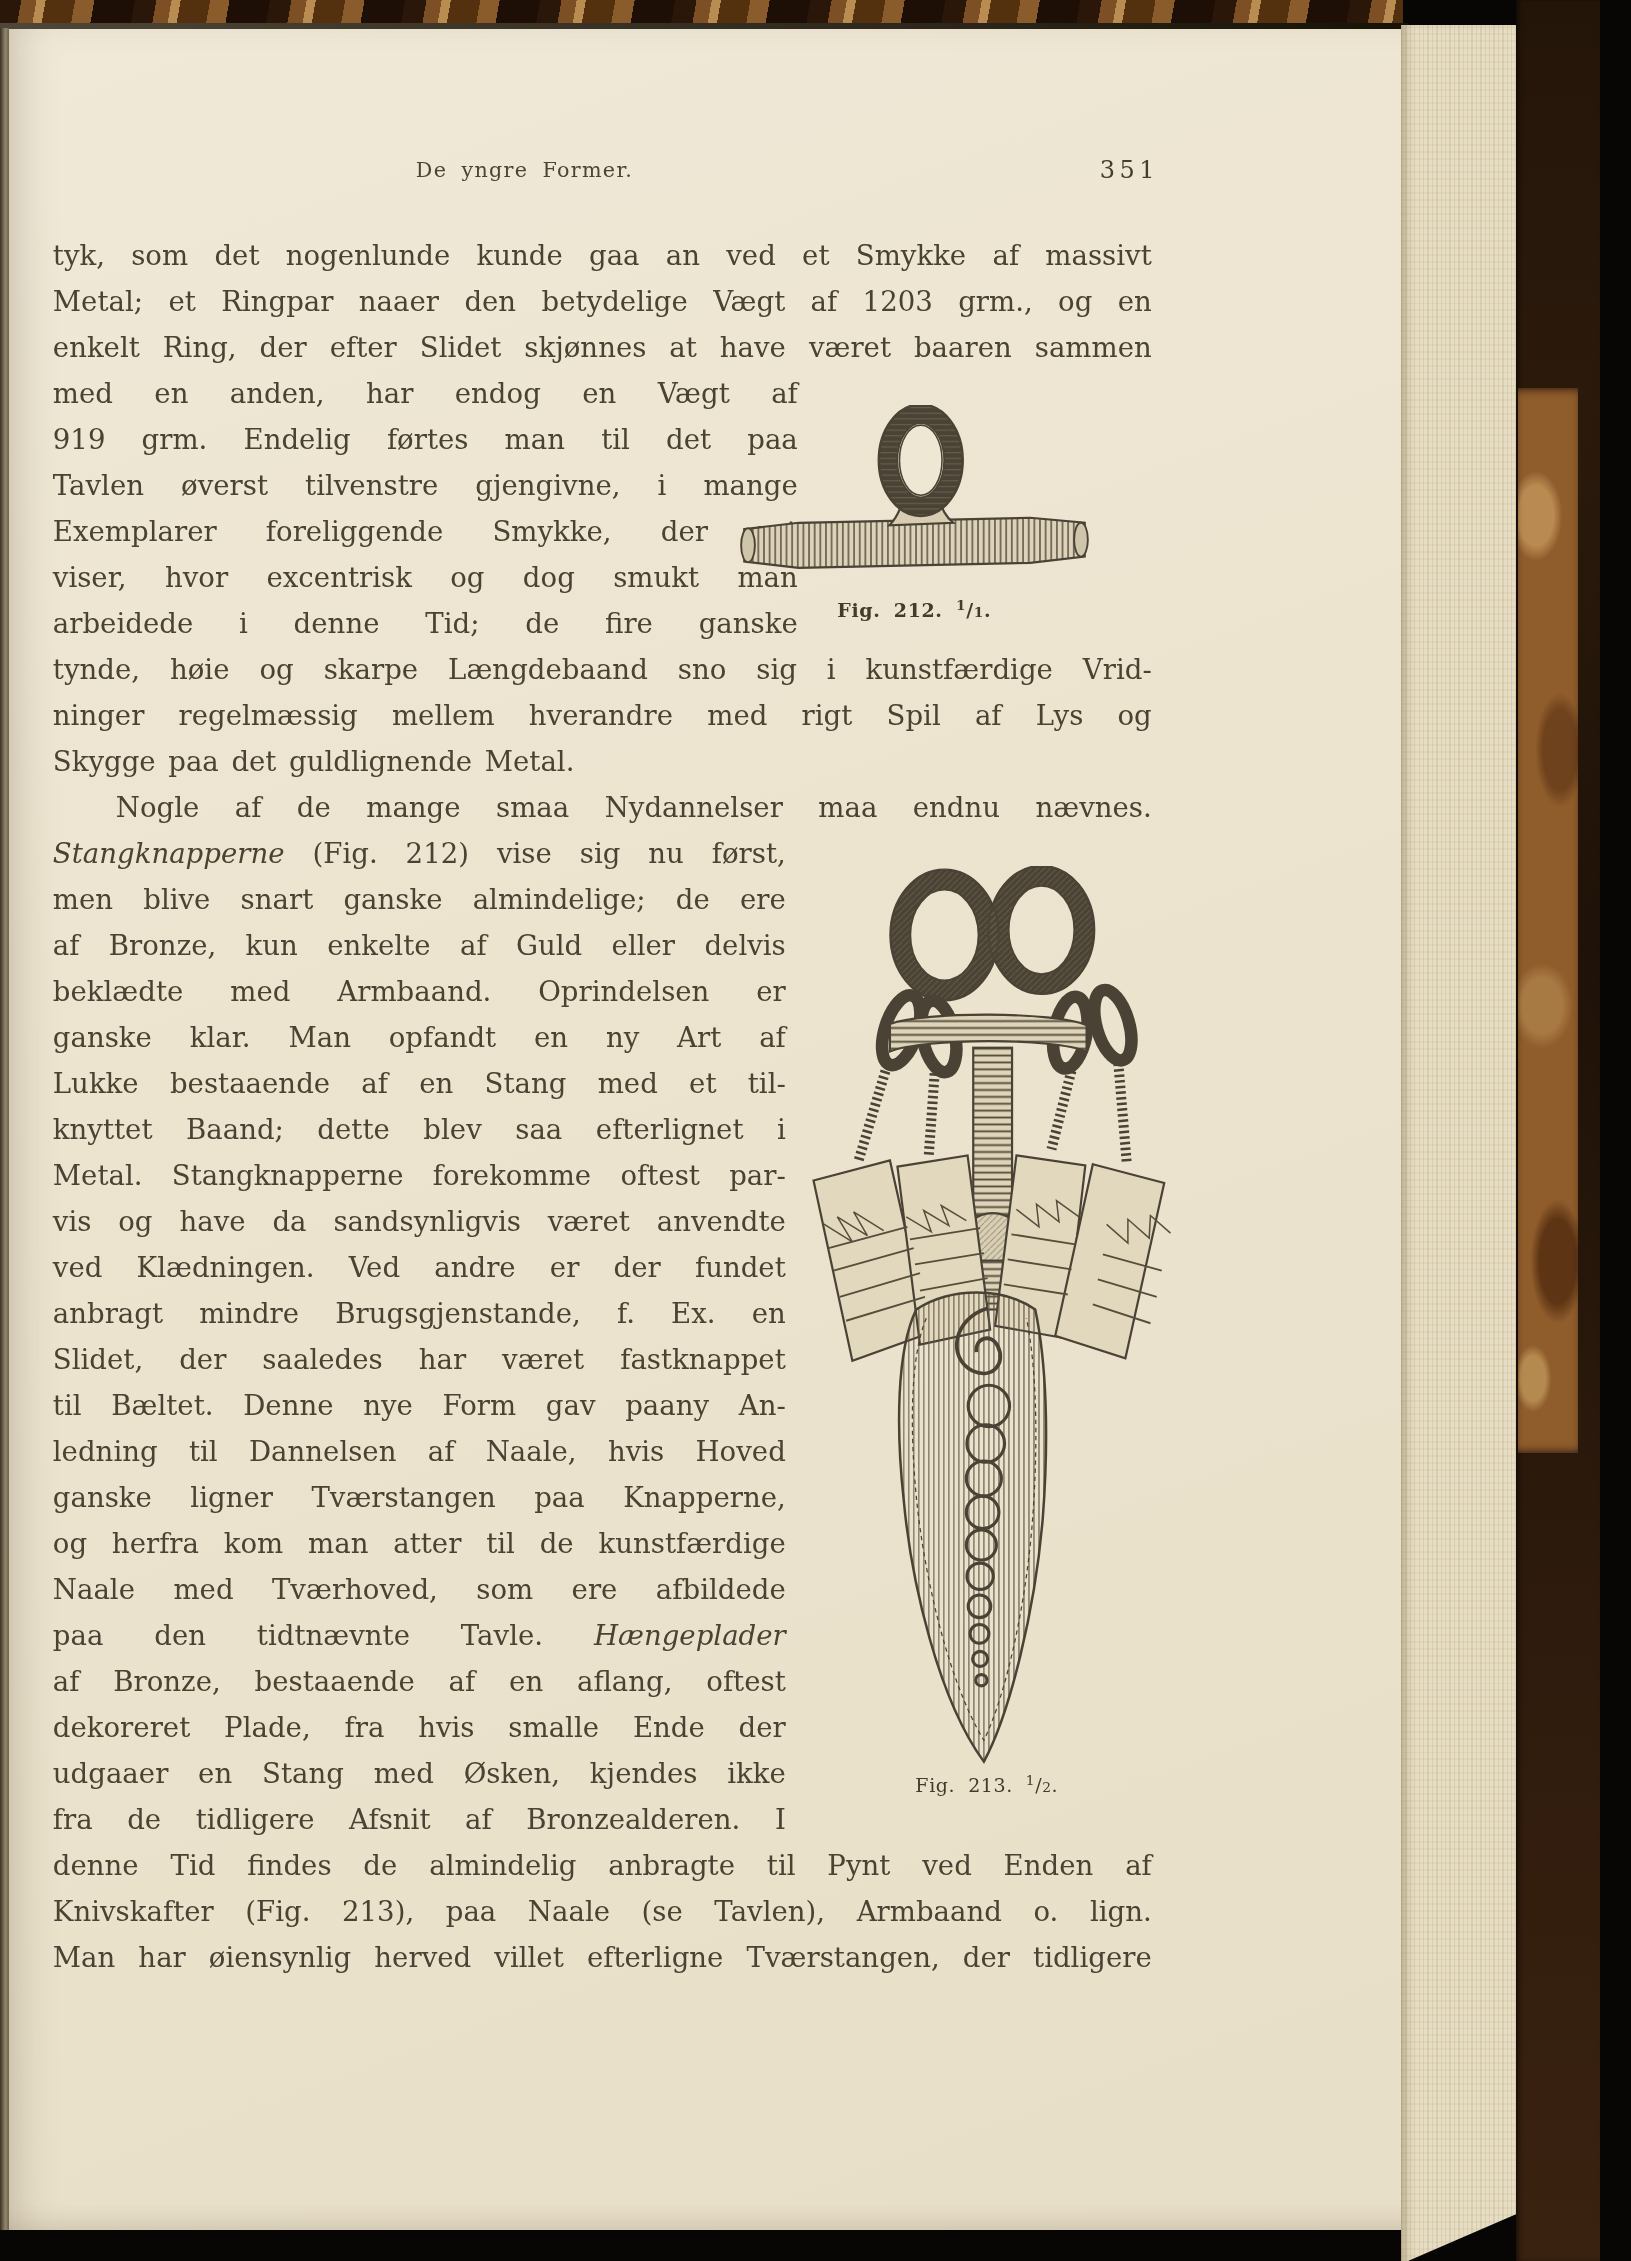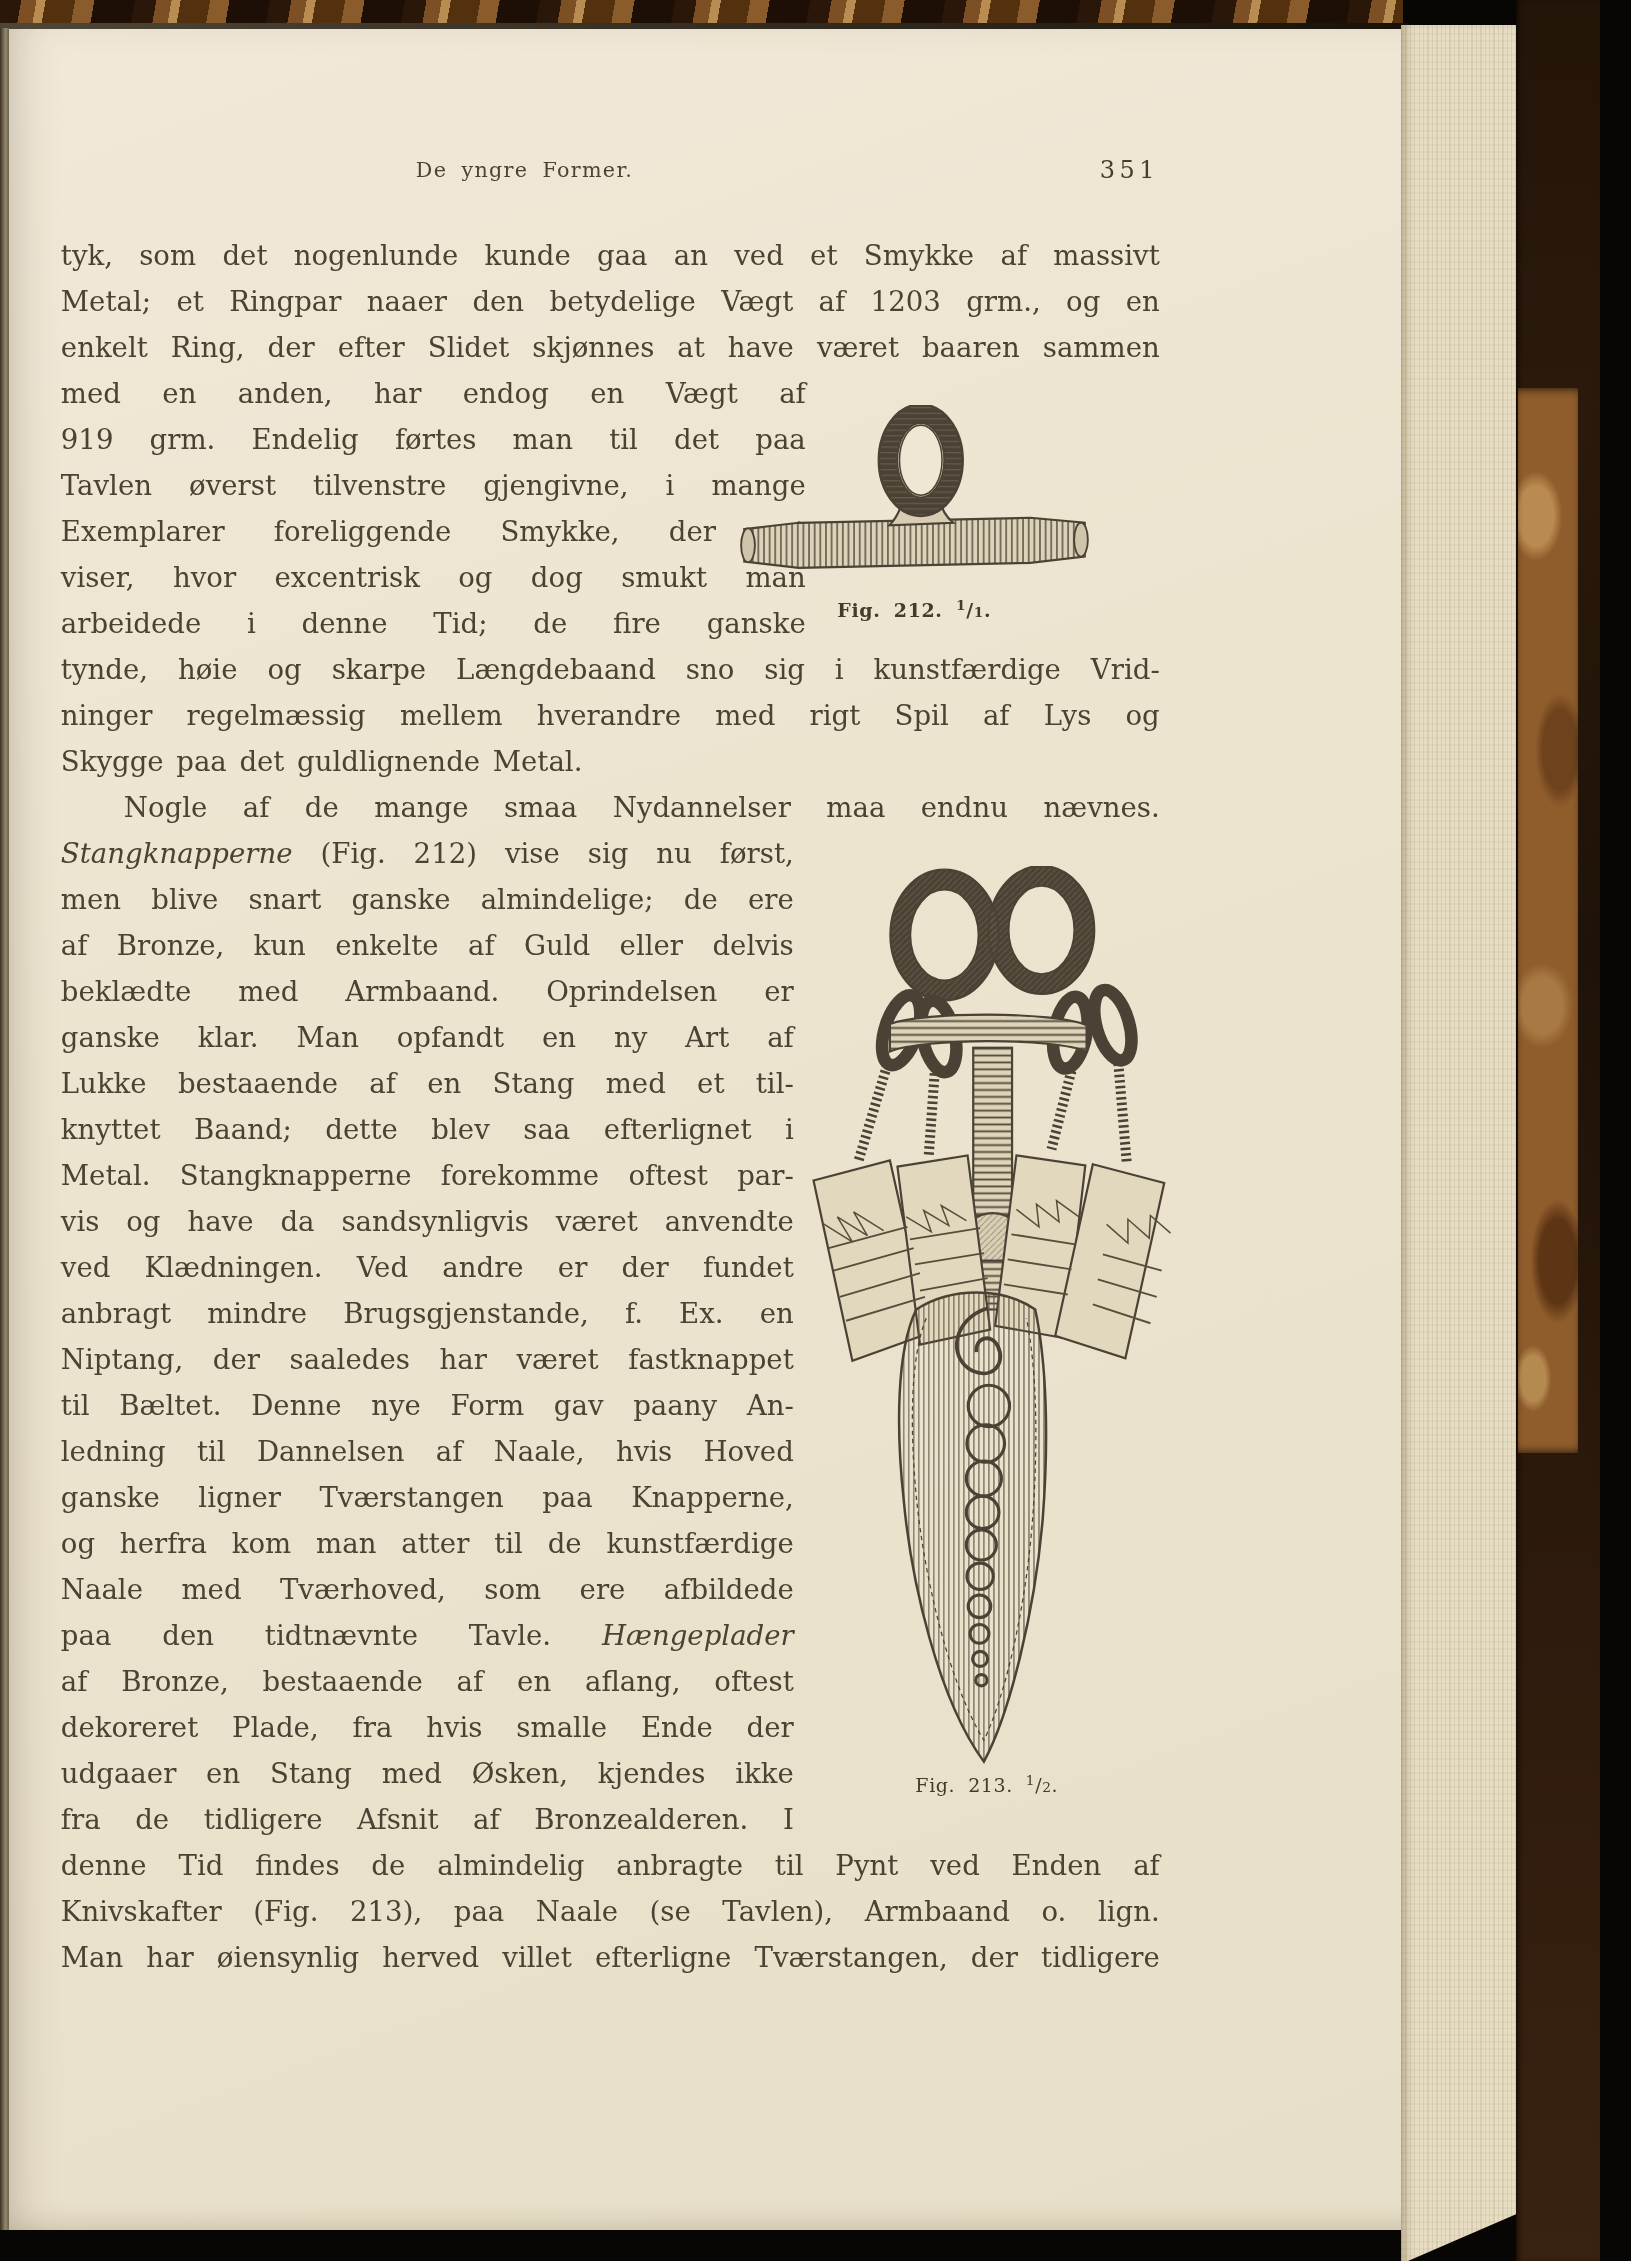--- a/index.html
+++ b/index.html
@@ -35,21 +35,21 @@
   .page{position:absolute;left:8.8px;top:29px;width:1392px;height:2201px;
     background:linear-gradient(160deg,#f0e9d8 0%,#ece4cf 40%,#e8dfc8 100%);
     box-shadow:inset 27.6px 0 44px -21px rgba(70,55,30,.22), inset 0 -19px 31px -19px rgba(70,55,30,.18);
     color:#48402f;padding-left:32px;}
   .running-title{position:absolute;left:407px;top:129px;font-size:20.7px;letter-spacing:1.3px;
     word-spacing:6.3px;color:#4c4433;}
   .page-number{position:absolute;left:1091px;top:127px;font-size:24px;letter-spacing:4.4px;color:#453d2d;}
 
   .text-block{position:absolute;left:44px;top:204px;width:1099px;font-size:27.6px;color:#4a4232;}
   .tl{height:46px;line-height:46px;text-align:justify;text-align-last:justify;
-      word-spacing:3.8px;white-space:normal;margin-left:8px;}
+      word-spacing:3.8px;white-space:normal;}
   .tl.full{width:1099px;}
   .tl.n1{width:745px;}
   .tl.n2{width:733px;}
   .tl.pl{text-align-last:left;}
   .tl.ind{text-indent:63px;}
   .tl em{font-style:italic;}
 
   
   figure{margin:0;padding:0;position:absolute;}
   .fig212{left:724px;top:376px;width:363px;font-weight:bold;}
@@ -90,21 +90,21 @@
         <div class="tl n2"><span>men blive snart ganske almindelige; de ere</span></div>
         <div class="tl n2"><span>af Bronze, kun enkelte af Guld eller delvis</span></div>
         <div class="tl n2"><span>beklædte med Armbaand. Oprindelsen er</span></div>
         <div class="tl n2"><span>ganske klar. Man opfandt en ny Art af</span></div>
         <div class="tl n2"><span>Lukke bestaaende af en Stang med et til-</span></div>
         <div class="tl n2"><span>knyttet Baand; dette blev saa efterlignet i</span></div>
         <div class="tl n2"><span>Metal. Stangknapperne forekomme oftest par-</span></div>
         <div class="tl n2"><span>vis og have da sandsynligvis været anvendte</span></div>
         <div class="tl n2"><span>ved Klædningen. Ved andre er der fundet</span></div>
         <div class="tl n2"><span>anbragt mindre Brugsgjenstande, f. Ex. en</span></div>
-        <div class="tl n2"><span>Niptang, der saaledes har været fastknappet</span></div>
+        <div class="tl n2"><span>Slidet, der saaledes har været fastknappet</span></div>
         <div class="tl n2"><span>til Bæltet. Denne nye Form gav paany An-</span></div>
         <div class="tl n2"><span>ledning til Dannelsen af Naale, hvis Hoved</span></div>
         <div class="tl n2"><span>ganske ligner Tværstangen paa Knapperne,</span></div>
         <div class="tl n2"><span>og herfra kom man atter til de kunstfærdige</span></div>
         <div class="tl n2"><span>Naale med Tværhoved, som ere afbildede</span></div>
         <div class="tl n2"><span>paa den tidtnævnte Tavle. </span><em>Hængeplader</em></div>
         <div class="tl n2"><span>af Bronze, bestaaende af en aflang, oftest</span></div>
         <div class="tl n2"><span>dekoreret Plade, fra hvis smalle Ende der</span></div>
         <div class="tl n2"><span>udgaaer en Stang med Øsken, kjendes ikke</span></div>
         <div class="tl n2"><span>fra de tidligere Afsnit af Bronzealderen. I</span></div>

